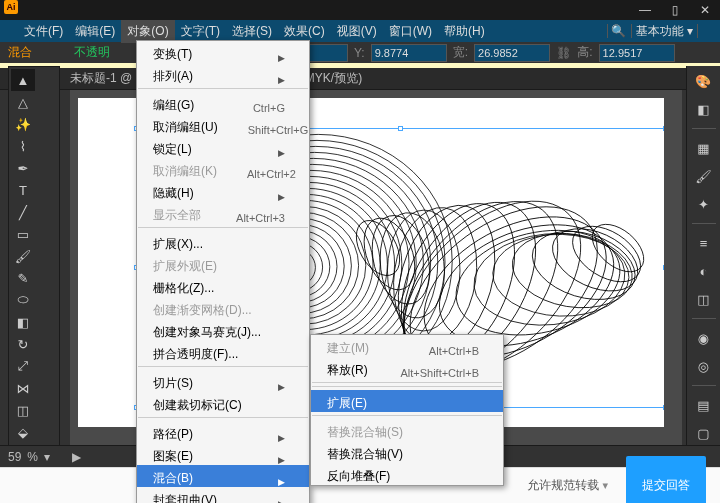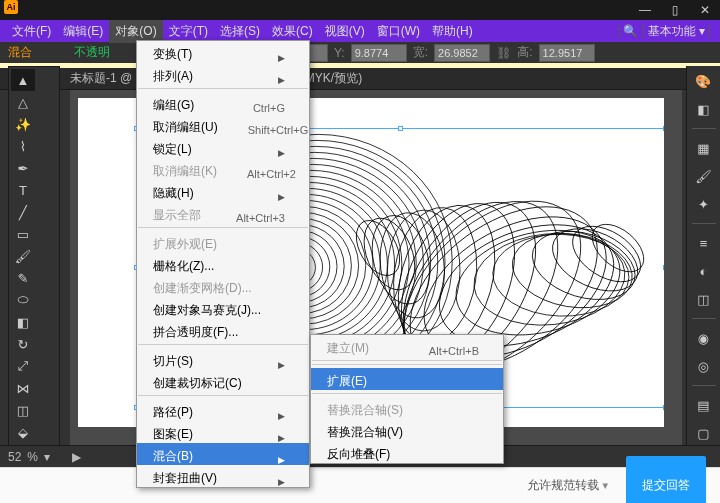--- a/index.html
+++ b/index.html
@@ -1,30 +1,30 @@
 <!DOCTYPE html>
 <html><head>
 <meta charset="utf-8">
 <style>
 *{margin:0;padding:0;box-sizing:border-box;font-family:"Microsoft YaHei",SimSun,sans-serif;font-size:12px;user-select:none}
 body{background:#f0f0f0;width:720px;height:503px;overflow:hidden;position:relative}
 .app{width:720px;height:467px;background:#323232;position:relative}
 .titlebar{height:20px;background:#1a1a1a;display:flex;align-items:flex-start;padding:0 4px;color:#ccc}
 .titlebar .logo{width:14px;height:14px;background:#ff9a00;border-radius:2px;margin-right:6px;display:flex;align-items:center;justify-content:center;color:#330000;font-weight:bold;font-size:9px}
-.menubar{height:22px;background:#6d28d9;display:flex;align-items:center;padding:0 6px;color:#ddd}
+.menubar{height:22px;background:#0c4a6e;display:flex;align-items:center;padding:0 18px;color:#ddd}
 .menubar .mitem{padding:3px 6px;cursor:pointer}
 .menubar .mitem.active{background:#4a4a4a}
 .menubar .spacer{flex:1}
 .menubar .sep{width:1px;height:14px;background:#555;margin:0 4px}
 .win-controls{position:absolute;top:0;right:0;display:flex}
 .win-controls div{width:30px;height:20px;display:flex;align-items:center;justify-content:center;color:#ccc;cursor:pointer}
 .optbar{height:26px;background:#323232;border-bottom:5px solid #fef9c3;display:flex;align-items:center;padding:0 8px;gap:6px;color:#aaa}
 .optbar .lbl{color:#ff9a00}
 .optbar .lbl2{color:#22c55e}
-.optbar input.num{width:56px;height:18px;background:#737373;border:1px solid #555;color:#ddd;padding:0 3px;font-size:11px}
+.optbar input.num{width:76px;height:18px;background:#0c4a6e;border:1px solid #555;color:#ddd;padding:0 3px;font-size:11px}
 .optbar .dim{color:#888}
 .optbar .chain{color:#888}
 .doctab{height:22px;background:#2a2a2a;display:flex;align-items:center;padding-left:70px;color:#bbb;font-size:11px;border-bottom:1px solid #1a1a1a}
 .work{position:absolute;top:90px;left:70px;right:38px;bottom:22px;background:#4a4a4a}
 .canvas{position:absolute;top:0;left:0;right:0;bottom:0;background:#fff;margin:8px 18px 18px 8px;overflow:hidden}
 .canvas svg{position:absolute;left:0;top:0}
 .sel-box{position:absolute;border:1px solid #4aa8ff;left:58px;top:30px;width:530px;height:280px}
 .sel-box .h{position:absolute;width:5px;height:5px;background:#fff;border:1px solid #4aa8ff}
 .sel-box .h.tl{left:-3px;top:-3px}.sel-box .h.tr{right:-3px;top:-3px}
 .sel-box .h.bl{left:-3px;bottom:-3px}.sel-box .h.br{right:-3px;bottom:-3px}
@@ -204,21 +204,21 @@
     <div class="ricon">◫</div>
     <div class="rsep"></div>
     <div class="ricon">◉</div>
     <div class="ricon">◎</div>
     <div class="rsep"></div>
     <div class="ricon">▤</div>
     <div class="ricon">▢</div>
   </div>
 
   <div class="statusbar">
-    <span>52</span>
+    <span>59</span>
       <span>%</span>
     <span>▾</span>
     <span style="width:10px"></span>
     <span>▶</span>
   </div>
 
   <div class="dropdown dd1" id="dd1">
       <div class="drow">
         <span class="lab">变换(T)</span>
         <span class="arrow">▶</span>
@@ -246,20 +246,23 @@
       </div>
       <div class="drow">
         <span class="lab">隐藏(H)</span>
         <span class="arrow">▶</span>
       </div>
       <div class="drow disabled">
         <span class="lab">显示全部</span>
         <span class="sc">Alt+Ctrl+3</span>
       </div>
       <div class="dsep"></div>
+      <div class="drow">
+        <span class="lab">扩展(X)...</span>
+      </div>
       <div class="drow disabled">
         <span class="lab">扩展外观(E)</span>
       </div>
       <div class="drow">
         <span class="lab">栅格化(Z)...</span>
       </div>
       <div class="drow disabled">
         <span class="lab">创建渐变网格(D)...</span>
       </div>
       <div class="drow">
@@ -291,20 +294,24 @@
       </div>
       <div class="drow">
         <span class="lab">封套扭曲(V)</span>
         <span class="arrow">▶</span>
       </div>
     </div>
   <div class="dropdown dd2" id="dd2">
       <div class="drow disabled">
         <span class="lab">建立(M)</span>
         <span class="sc">Alt+Ctrl+B</span>
+      </div>
+      <div class="drow">
+        <span class="lab">释放(R)</span>
+        <span class="sc">Alt+Shift+Ctrl+B</span>
       </div>
       <div class="dsep"></div>
       <div class="dsep"></div>
       <div class="drow hover">
         <span class="lab">扩展(E)</span>
       </div>
       <div class="dsep"></div>
       <div class="drow disabled">
         <span class="lab">替换混合轴(S)</span>
       </div>

